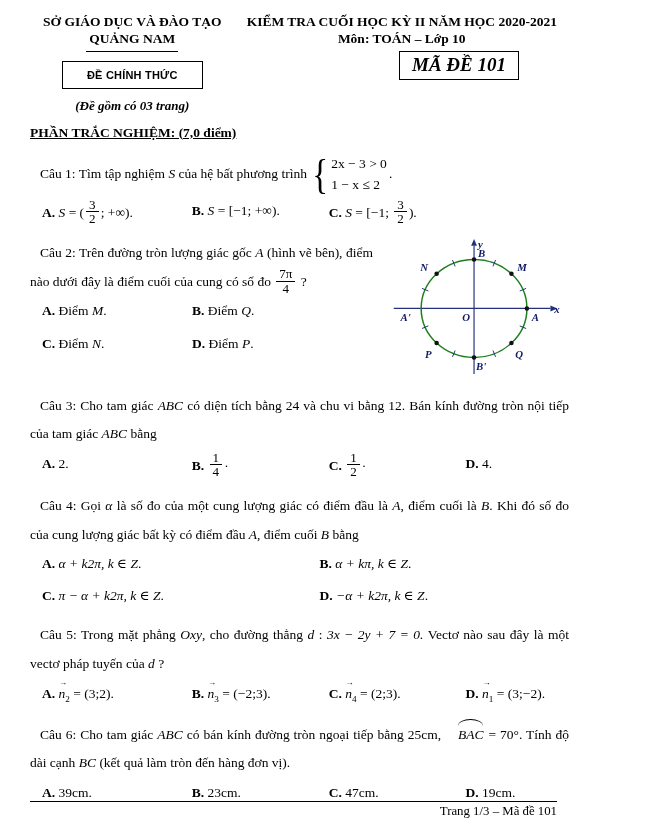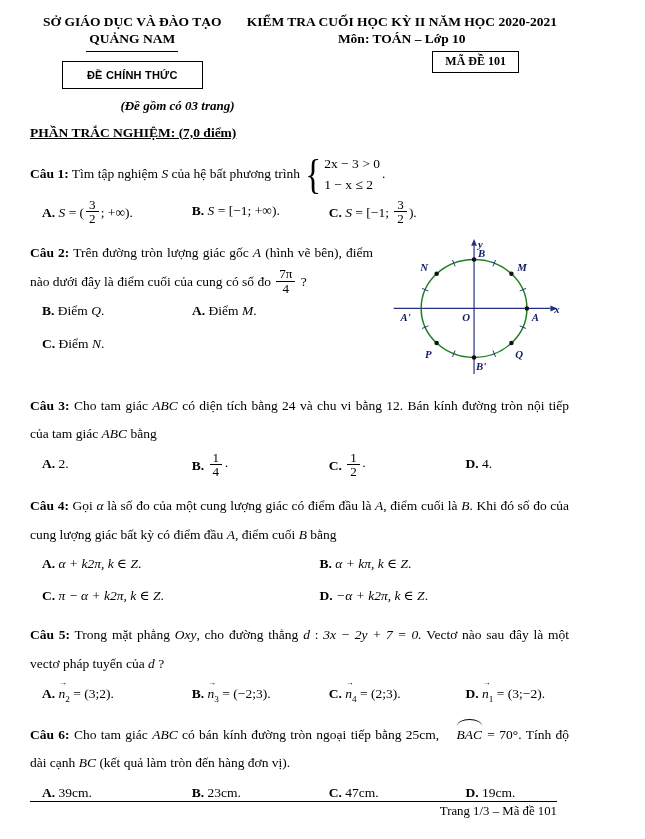--- a/index.html
+++ b/index.html
@@ -15,35 +15,35 @@
   .header { display:flex; justify-content:space-between; align-items:flex-start; }
   .h-left  { width:225px; text-align:center; }
   .h-right { width:368px; text-align:center; }
   .h-bold  { font-weight:bold; font-size:13.5px; line-height:1.25; }
   .h-underline { width:92px; border-top:1.4px solid #000; margin:3px auto 0 auto; }
   .official-box {
     display:inline-block; border:1.6px solid #000; padding:7px 24px;
     font-family:"Liberation Sans","DejaVu Sans",sans-serif;
     font-weight:bold; font-size:11px; margin-top:9px; letter-spacing:.2px;
   }
-  .pages-note { font-weight:bold; font-style:italic; margin-top:9px; font-size:13px;text-align:right; }
+  .pages-note { font-weight:bold; font-style:italic; margin-top:9px; font-size:13px; }
   .h-right .l3 { font-size:13px; line-height:1.3; }
   .made-box-row { text-align:right; padding-right:50px; margin-top:3px; }
   .made-box {
     display:inline-block; border:1.6px solid #000; padding:2px 12px 3px 12px;
-    font-weight:bold; font-size:12px;
+    font-weight:bold; font-size:19px;font-style:italic;
   }
 
   
   .section-title { font-weight:bold; margin-top:11px; font-size:13.5px;text-decoration:underline; }
 
   
   .question { margin-top:13px; line-height:2.1; clear:none; }
   .question:after { content:""; display:block; clear:both; }
-  .qnum { font-weight:bold; }
+  .qnum { font-weight:normal;margin-left:10px; }
   .stem { text-align:justify; }
   .opts { display:grid; margin-top:2px; line-height:1.9; }
   .opts .opt { padding-left:12px; white-space:nowrap; }
   .olabel { font-weight:bold; }
   .cols4 { grid-template-columns:27.8% 25.4% 25.4% auto; }
   .cols2narrow { grid-template-columns:150px 170px; row-gap:7px; }
   .cols2wide { grid-template-columns:51.5% auto; row-gap:6px; }
   .rm { font-style:normal; }
   .it { font-style:italic; }
 
@@ -148,23 +148,24 @@
           <circle cx="49.816233815926424" cy="110.35533905932738" r="2.3" fill="#111111"></circle>
           <text x="38" y="126" fill="#101a63" font-size="11" font-style="italic" font-weight="bold" font-family="&quot;Liberation Serif&quot;,&quot;DejaVu Serif&quot;,serif">P</text>
           <circle cx="126.18376618407356" cy="110.35533905932738" r="2.3" fill="#111111"></circle>
           <text x="130" y="126" fill="#101a63" font-size="11" font-style="italic" font-weight="bold" font-family="&quot;Liberation Serif&quot;,&quot;DejaVu Serif&quot;,serif">Q</text>
           <text x="76" y="88" fill="#101a63" font-size="11" font-style="italic" font-weight="bold" font-family="&quot;Liberation Serif&quot;,&quot;DejaVu Serif&quot;,serif">O</text>
           <text x="170" y="80" fill="#101a63" font-size="11" font-style="italic" font-weight="bold" font-family="&quot;Liberation Serif&quot;,&quot;DejaVu Serif&quot;,serif">x</text>
           <text x="92" y="13" fill="#101a63" font-size="11" font-style="italic" font-weight="bold" font-family="&quot;Liberation Serif&quot;,&quot;DejaVu Serif&quot;,serif">y</text>
         </svg>
         <div class="stem"><span class="qnum">Câu 2:</span> <span class="rm">Trên đường tròn lượng giác gốc </span><span class="it">A</span><span class="rm"> (hình vẽ bên), điểm nào dưới đây là điểm cuối của cung có số đo </span><span class="frac"><span class="fn">7π</span><span class="fd">4</span></span><span class="rm"> ?</span></div>
         <div class="opts cols2narrow">
+          <div class="opt"><span class="olabel">A.</span> <span class="rm">Điểm </span><span class="it">M</span><span class="rm">.</span></div>
           <div class="opt"><span class="olabel">B.</span> <span class="rm">Điểm </span><span class="it">Q</span><span class="rm">.</span></div>
-          <div class="opt"><span class="olabel">A.</span> <span class="rm">Điểm </span><span class="it">M</span><span class="rm">.</span></div>
           <div class="opt"><span class="olabel">C.</span> <span class="rm">Điểm </span><span class="it">N</span><span class="rm">.</span></div>
+          <div class="opt"><span class="olabel">D.</span> <span class="rm">Điểm </span><span class="it">P</span><span class="rm">.</span></div>
         </div>
       </div>
       <div class="question">
         <div class="stem"><span class="qnum">Câu 3:</span> <span class="rm">Cho tam giác </span><span class="it">ABC</span><span class="rm"> có diện tích bằng 24 và chu vi bằng 12. Bán kính đường tròn nội tiếp của tam giác </span><span class="it">ABC</span><span class="rm"> bằng</span></div>
         <div class="opts cols4">
           <div class="opt"><span class="olabel">A.</span> <span class="rm">2.</span></div>
           <div class="opt"><span class="olabel">B.</span> <span class="frac"><span class="fn">1</span><span class="fd">4</span></span><span class="rm">·</span></div>
           <div class="opt"><span class="olabel">C.</span> <span class="frac"><span class="fn">1</span><span class="fd">2</span></span><span class="rm">·</span></div>
           <div class="opt"><span class="olabel">D.</span> <span class="rm">4.</span></div>
         </div>

